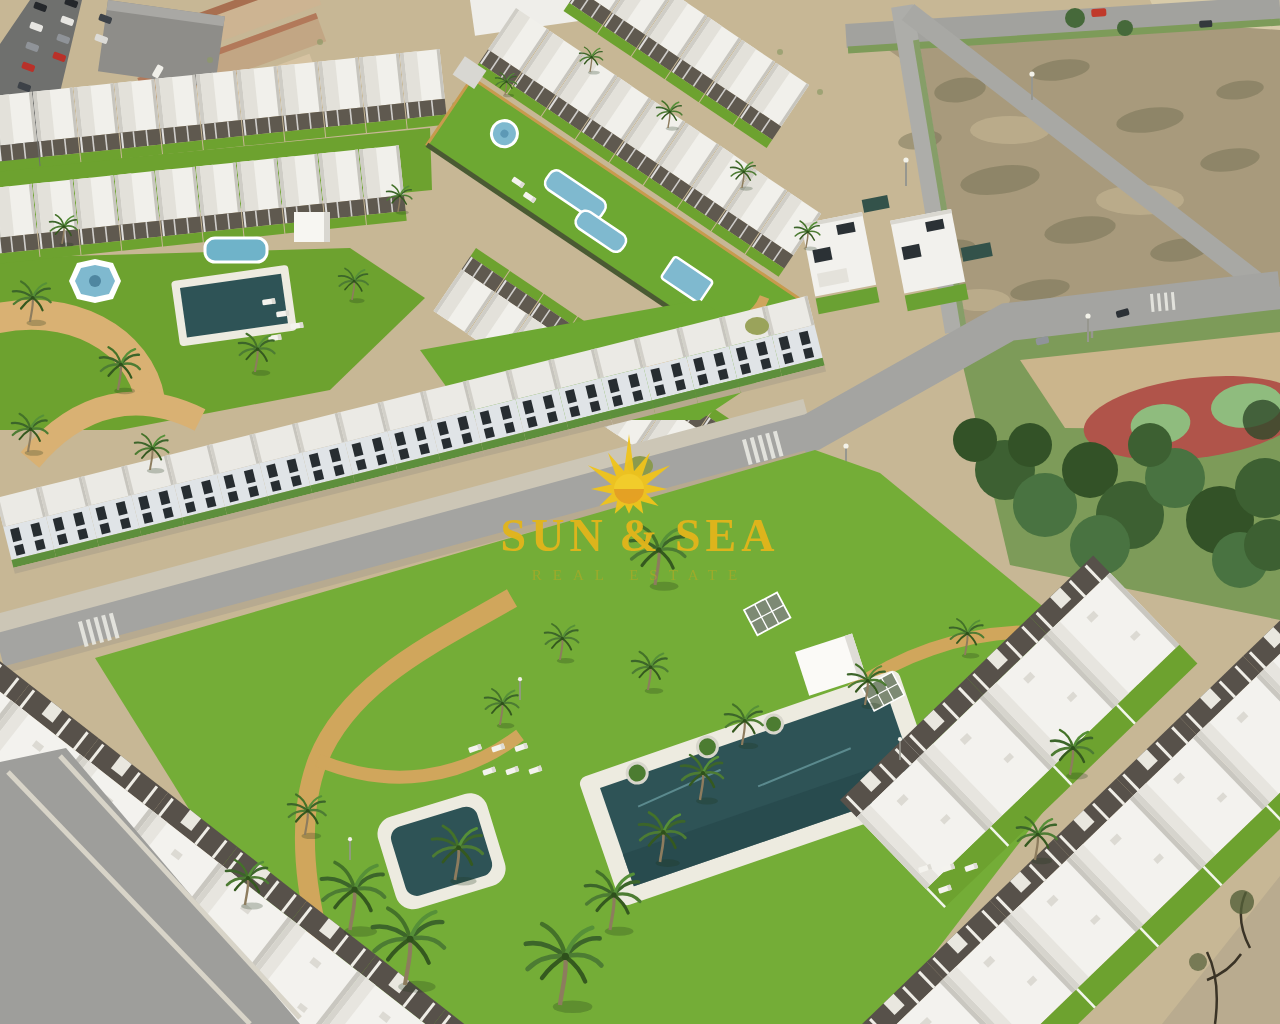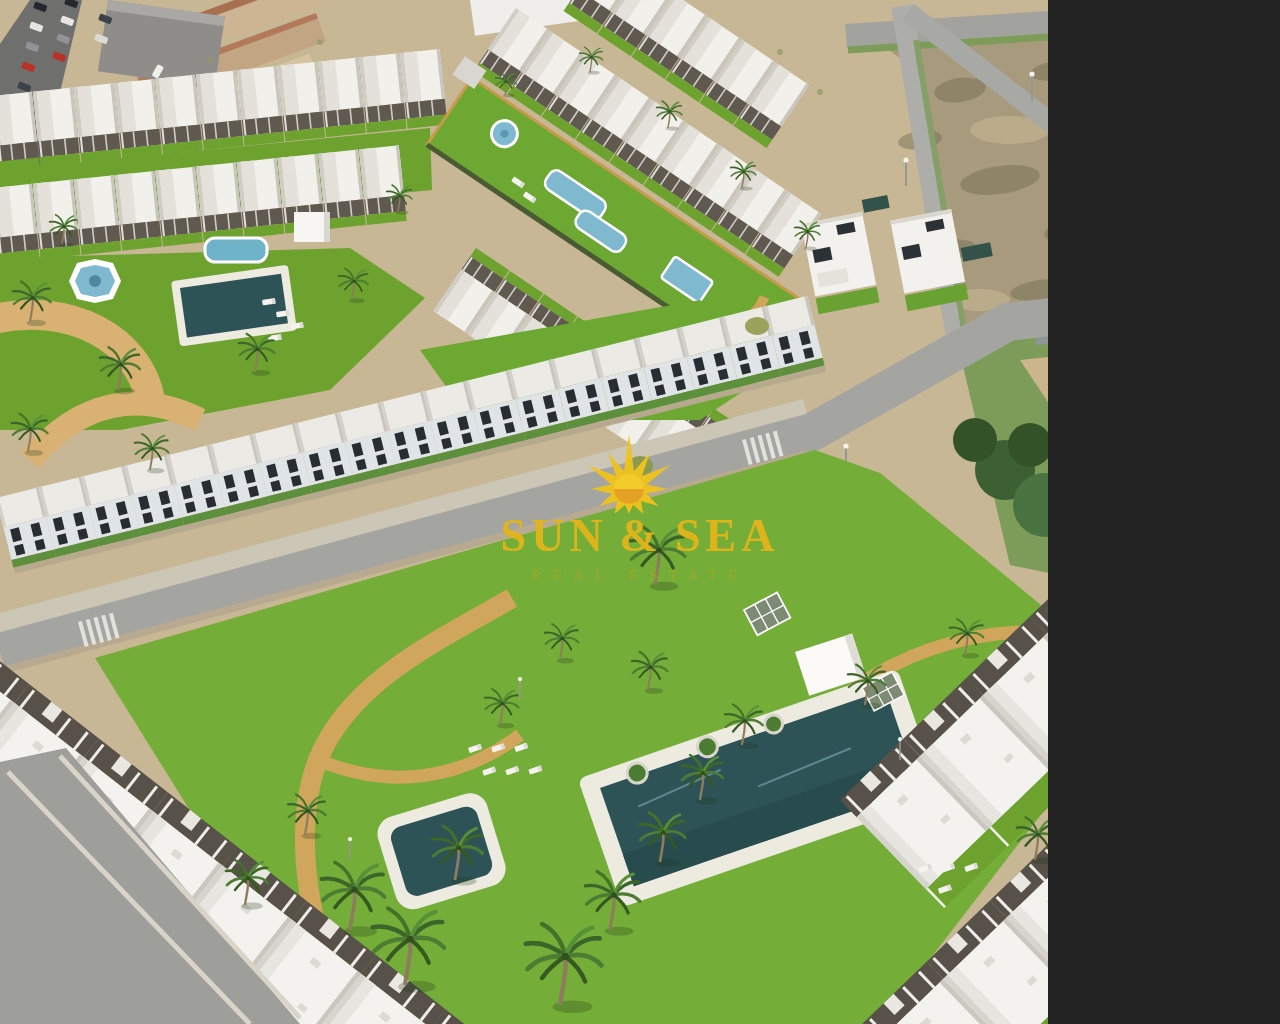--- a/index.html
+++ b/index.html
@@ -1,16 +1,16 @@
 <!DOCTYPE html>
 <html><head>
 <meta charset="utf-8">
 <style>
   html,body{margin:0;padding:0;background:#222;}
-  .stage{position:relative;width:1048px;height:1024px;overflow:hidden;background:#c7b795;
+  .stage{position:relative;width:1280px;height:1024px;overflow:hidden;background:#c7b795;
          font-family:"Liberation Sans",sans-serif;}
   .stage svg{position:absolute;left:0;top:0;display:block;}
   text{user-select:none;}
 </style>
 </head>
 <body>
 
 <div class="stage">
 <svg width="1280" height="1024" viewBox="0 0 1280 1024">
   <defs>

